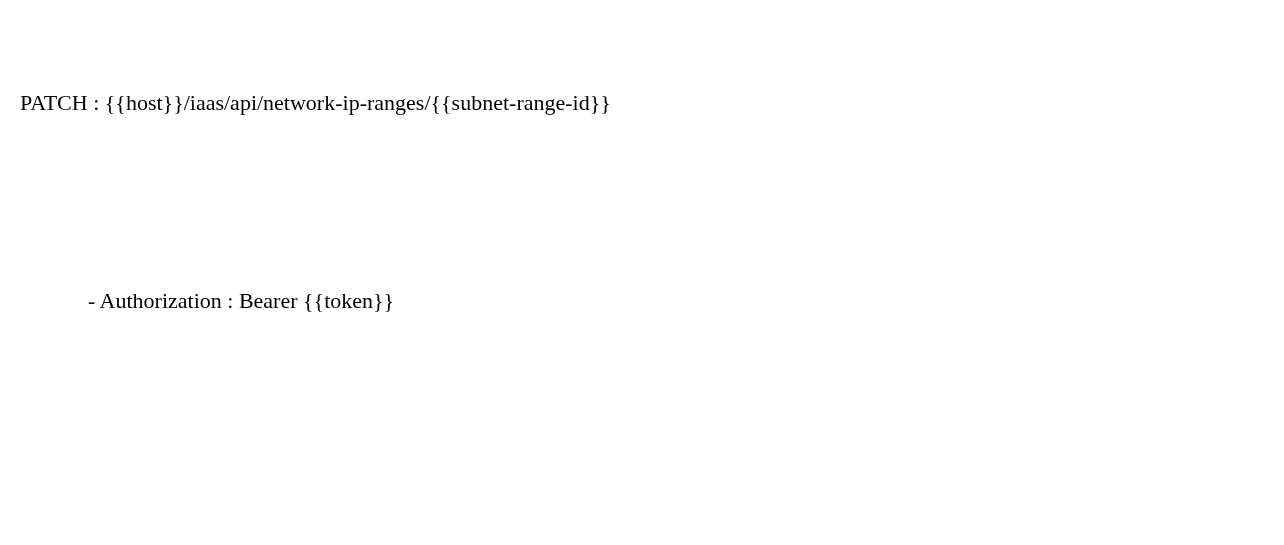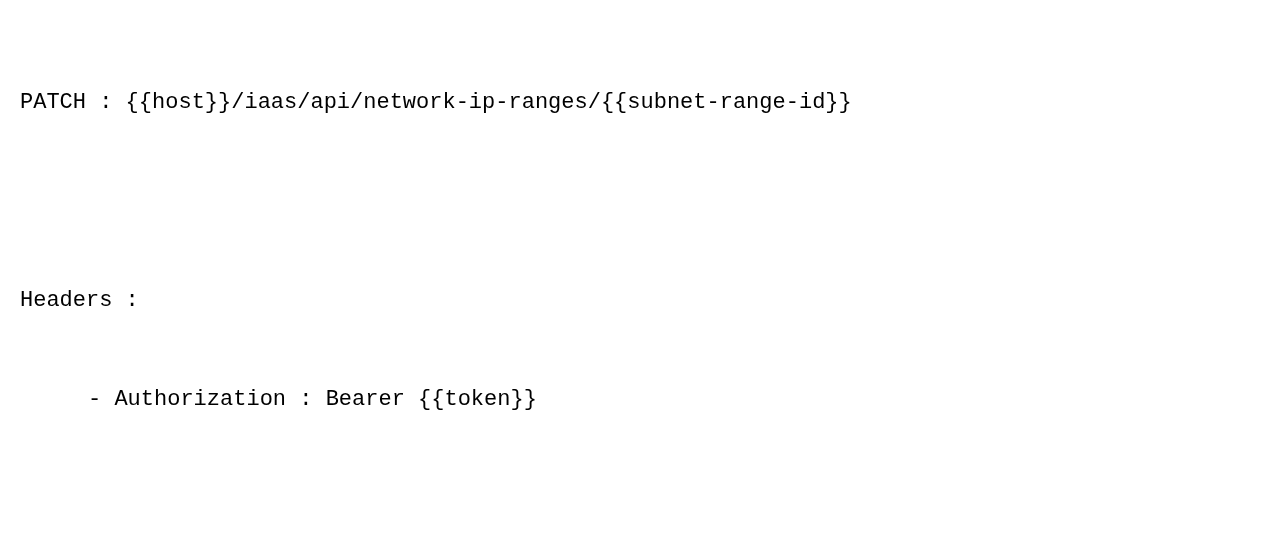--- a/index.html
+++ b/index.html
@@ -10,32 +10,32 @@
       font-size: 22px;
       line-height: 1.5;
       color: #000000;
     }
     .code-block {
       white-space: pre;
     }
     .line {
       display: block;
       min-height: 1.5em;
+      font-family: Liberation Serif, serif;
     }
     .indent {
       padding-left: 68px;
     }
   </style>
 </head>
 <body>
 
 <div class="code-block">
   <span class="line">PATCH : {{host}}/iaas/api/network-ip-ranges/{{subnet-range-id}}</span>
   <span class="line"> </span>
-  <span class="line">Headers :</span>
   <span class="line indent">- Authorization : Bearer {{token}}</span>
   <span class="line"> </span>
   
   
   
   
   
 </div>
 
 </body></html>

